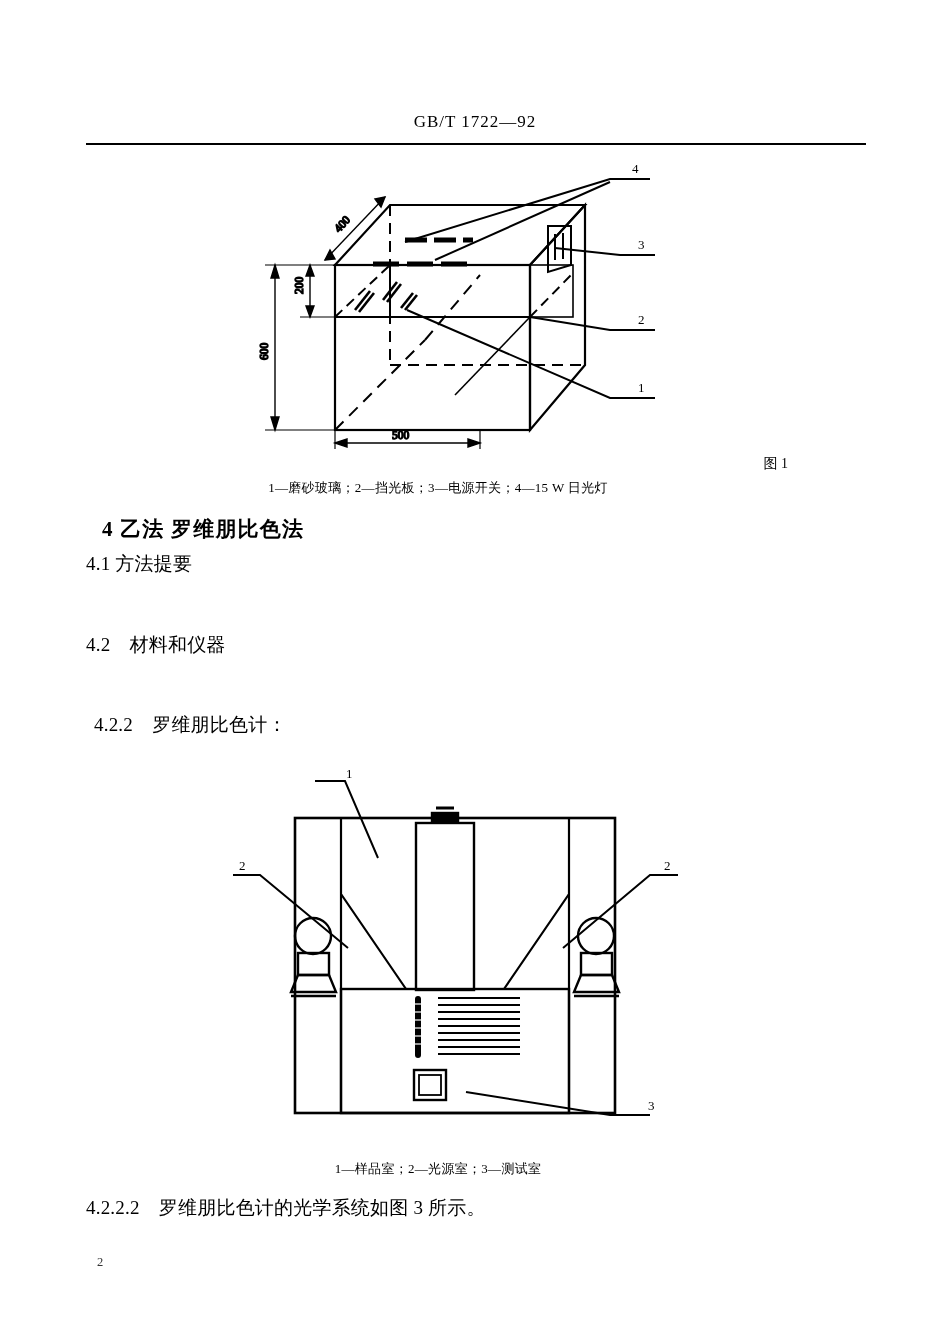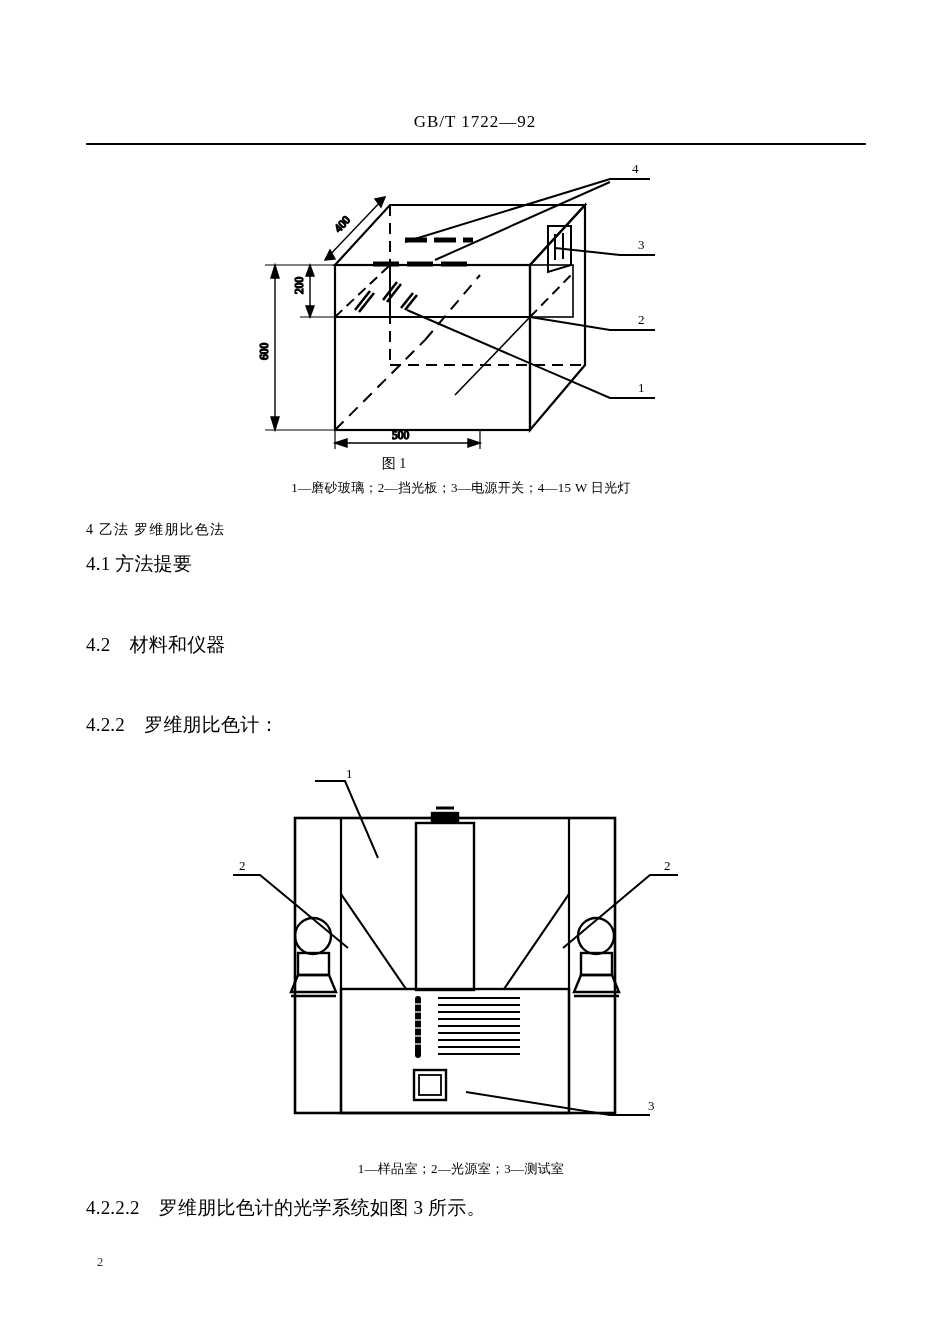--- a/index.html
+++ b/index.html
@@ -46,42 +46,42 @@
   
   .body-text {
     position: absolute;
     font-family: "Liberation Serif", "DejaVu Serif", serif;
     font-size: 19px;
     line-height: 27px;
     color: #000;
     letter-spacing: 0.2px;
   }
   .heading {
-    font-weight: normal;
-    font-size: 14px;
+    font-weight: bold;
+    font-size: 21px;
     letter-spacing: 1.2px;
+    margin-left: 16px;
   }
   .indent2 { text-indent: 2em; }
 
   
   .fig-caption {
     position: absolute;
     width: 788px;
     left: 0;
-    text-align: center;
+    text-align: right;
     font-size: 14px;
   }
   .fig-legend {
     position: absolute;
     width: 876px;
     left: 0;
     text-align: center;
     font-size: 13px;
     letter-spacing: 0.3px;
-    padding-left: 23px;
   }
 
   
   .page-number {
     position: absolute;
     left: 97px;
     top: 1255px;
     font-size: 12.5px;
     color: #333;
   }
@@ -221,21 +221,21 @@
   <div class="fig-legend" style="top:479px;">1—磨砂玻璃；2—挡光板；3—电源开关；4—15 W 日光灯</div>
 
   <div class="body-text heading" style="left:86px; top:516px;">4  乙法  罗维朋比色法</div>
 
   <div class="body-text" style="left:86px; top:550px;">4.1  方法提要</div>
 
 
   <div class="body-text" style="left:86px; top:631px;">4.2　材料和仪器</div>
 
 
-  <div class="body-text" style="left:86px; top:711px;text-align:right;">4.2.2　罗维朋比色计：</div>
+  <div class="body-text" style="left:94px; top:711px;text-align:right;">4.2.2　罗维朋比色计：</div>
 
 
   <div class="figure" style="left:230px; top:770px;">
     <svg width="470" height="360" viewBox="0 0 470 360">
       <g stroke="#000" fill="none" stroke-width="2.6">
 
         <rect x="65" y="48" width="320" height="295"></rect>
       </g>
 
       <g stroke="#000" fill="none" stroke-width="2.2">

